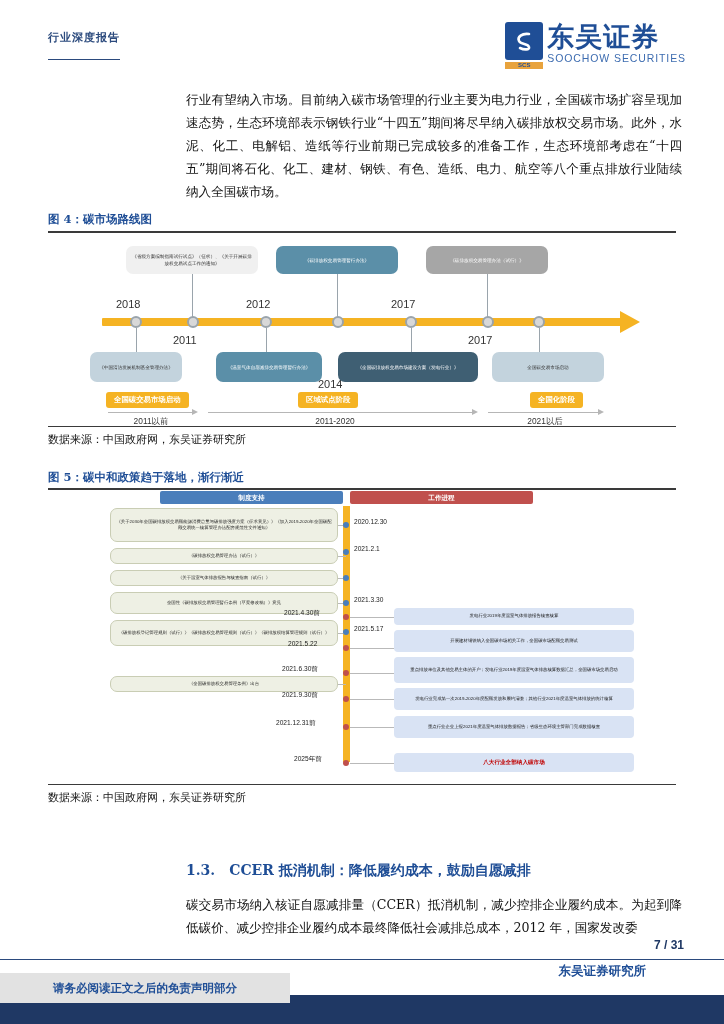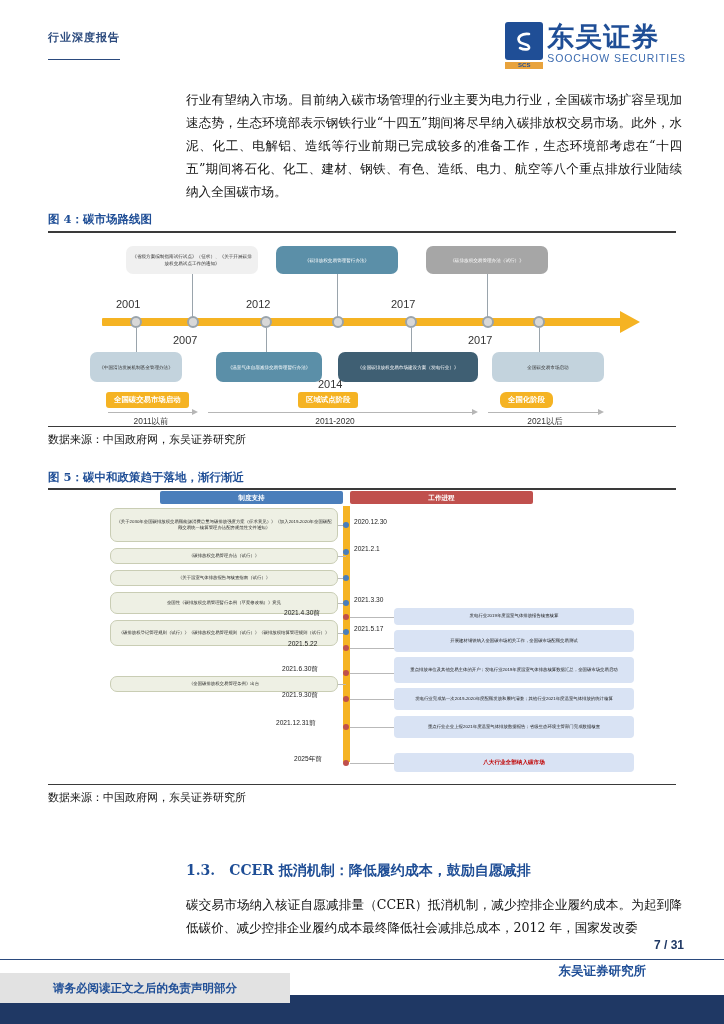--- a/index.html
+++ b/index.html
@@ -228,22 +228,22 @@
   <div class="f4-arrow"></div>
 
   <div class="f4-dot" style="left:82px;"></div>
   <div class="f4-dot" style="left:139px;"></div>
   <div class="f4-dot" style="left:212px;"></div>
   <div class="f4-dot" style="left:284px;"></div>
   <div class="f4-dot" style="left:357px;"></div>
   <div class="f4-dot" style="left:434px;"></div>
   <div class="f4-dot" style="left:485px;"></div>
 
-  <div class="f4-year" style="left:68px;  top:58px;">2001</div>
-  <div class="f4-year" style="left:125px; top:94px;">2007</div>
+  <div class="f4-year" style="left:68px;  top:58px;">2018</div>
+  <div class="f4-year" style="left:125px; top:94px;">2011</div>
   <div class="f4-year" style="left:198px; top:58px;">2012</div>
   <div class="f4-year" style="left:270px; top:94px;margin-top:44px;">2014</div>
   <div class="f4-year" style="left:343px; top:58px;">2017</div>
   <div class="f4-year" style="left:420px; top:94px;">2017</div>
 
   <div class="f4-stem" style="left:88px; top:88px; height:24px;"></div>
   <div class="f4-box" style="left:42px; top:112px; width:92px; height:30px; background:#c3d3dd; color:#333;">《中国清洁发展机制基金管理办法》</div>
 
   <div class="f4-stem" style="left:218px; top:88px; height:24px;"></div>
   <div class="f4-box" style="left:168px; top:112px; width:106px; height:30px; background:#5b8fa8; color:#fff;">《温室气体自愿减排交易管理暂行办法》</div>
@@ -257,21 +257,21 @@
   <div class="f4-phase" style="left:58px;  top:152px;">全国碳交易市场启动</div>
   <div class="f4-pline" style="left:60px;  top:172px; width:84px;"></div>
   <div class="f4-parr" style="left:144px; top:169px;"></div>
   <div class="f4-prange" style="left:50px; top:176px; width:106px;">2011以前</div>
 
   <div class="f4-phase" style="left:250px; top:152px;">区域试点阶段</div>
   <div class="f4-pline" style="left:160px; top:172px; width:264px;"></div>
   <div class="f4-parr" style="left:424px; top:169px;"></div>
   <div class="f4-prange" style="left:232px; top:176px; width:110px;">2011-2020</div>
 
-  <div class="f4-phase" style="left:452px; top:152px;border-radius:6px;">全国化阶段</div>
+  <div class="f4-phase" style="left:482px; top:152px;">全国化阶段</div>
   <div class="f4-pline" style="left:440px; top:172px; width:110px;"></div>
   <div class="f4-parr" style="left:550px; top:169px;"></div>
   <div class="f4-prange" style="left:440px; top:176px; width:114px;">2021以后</div>
 </div>
 
 <div class="fig-src-rule" style="top:426px;"></div>
 <div class="fig-source" style="top:432px;">数据来源：中国政府网，东吴证券研究所</div>
 
 <div class="fig-title" style="top:470px;">图 5：碳中和政策趋于落地，渐行渐近</div>
 <div class="fig-rule" style="top:488px;"></div>

